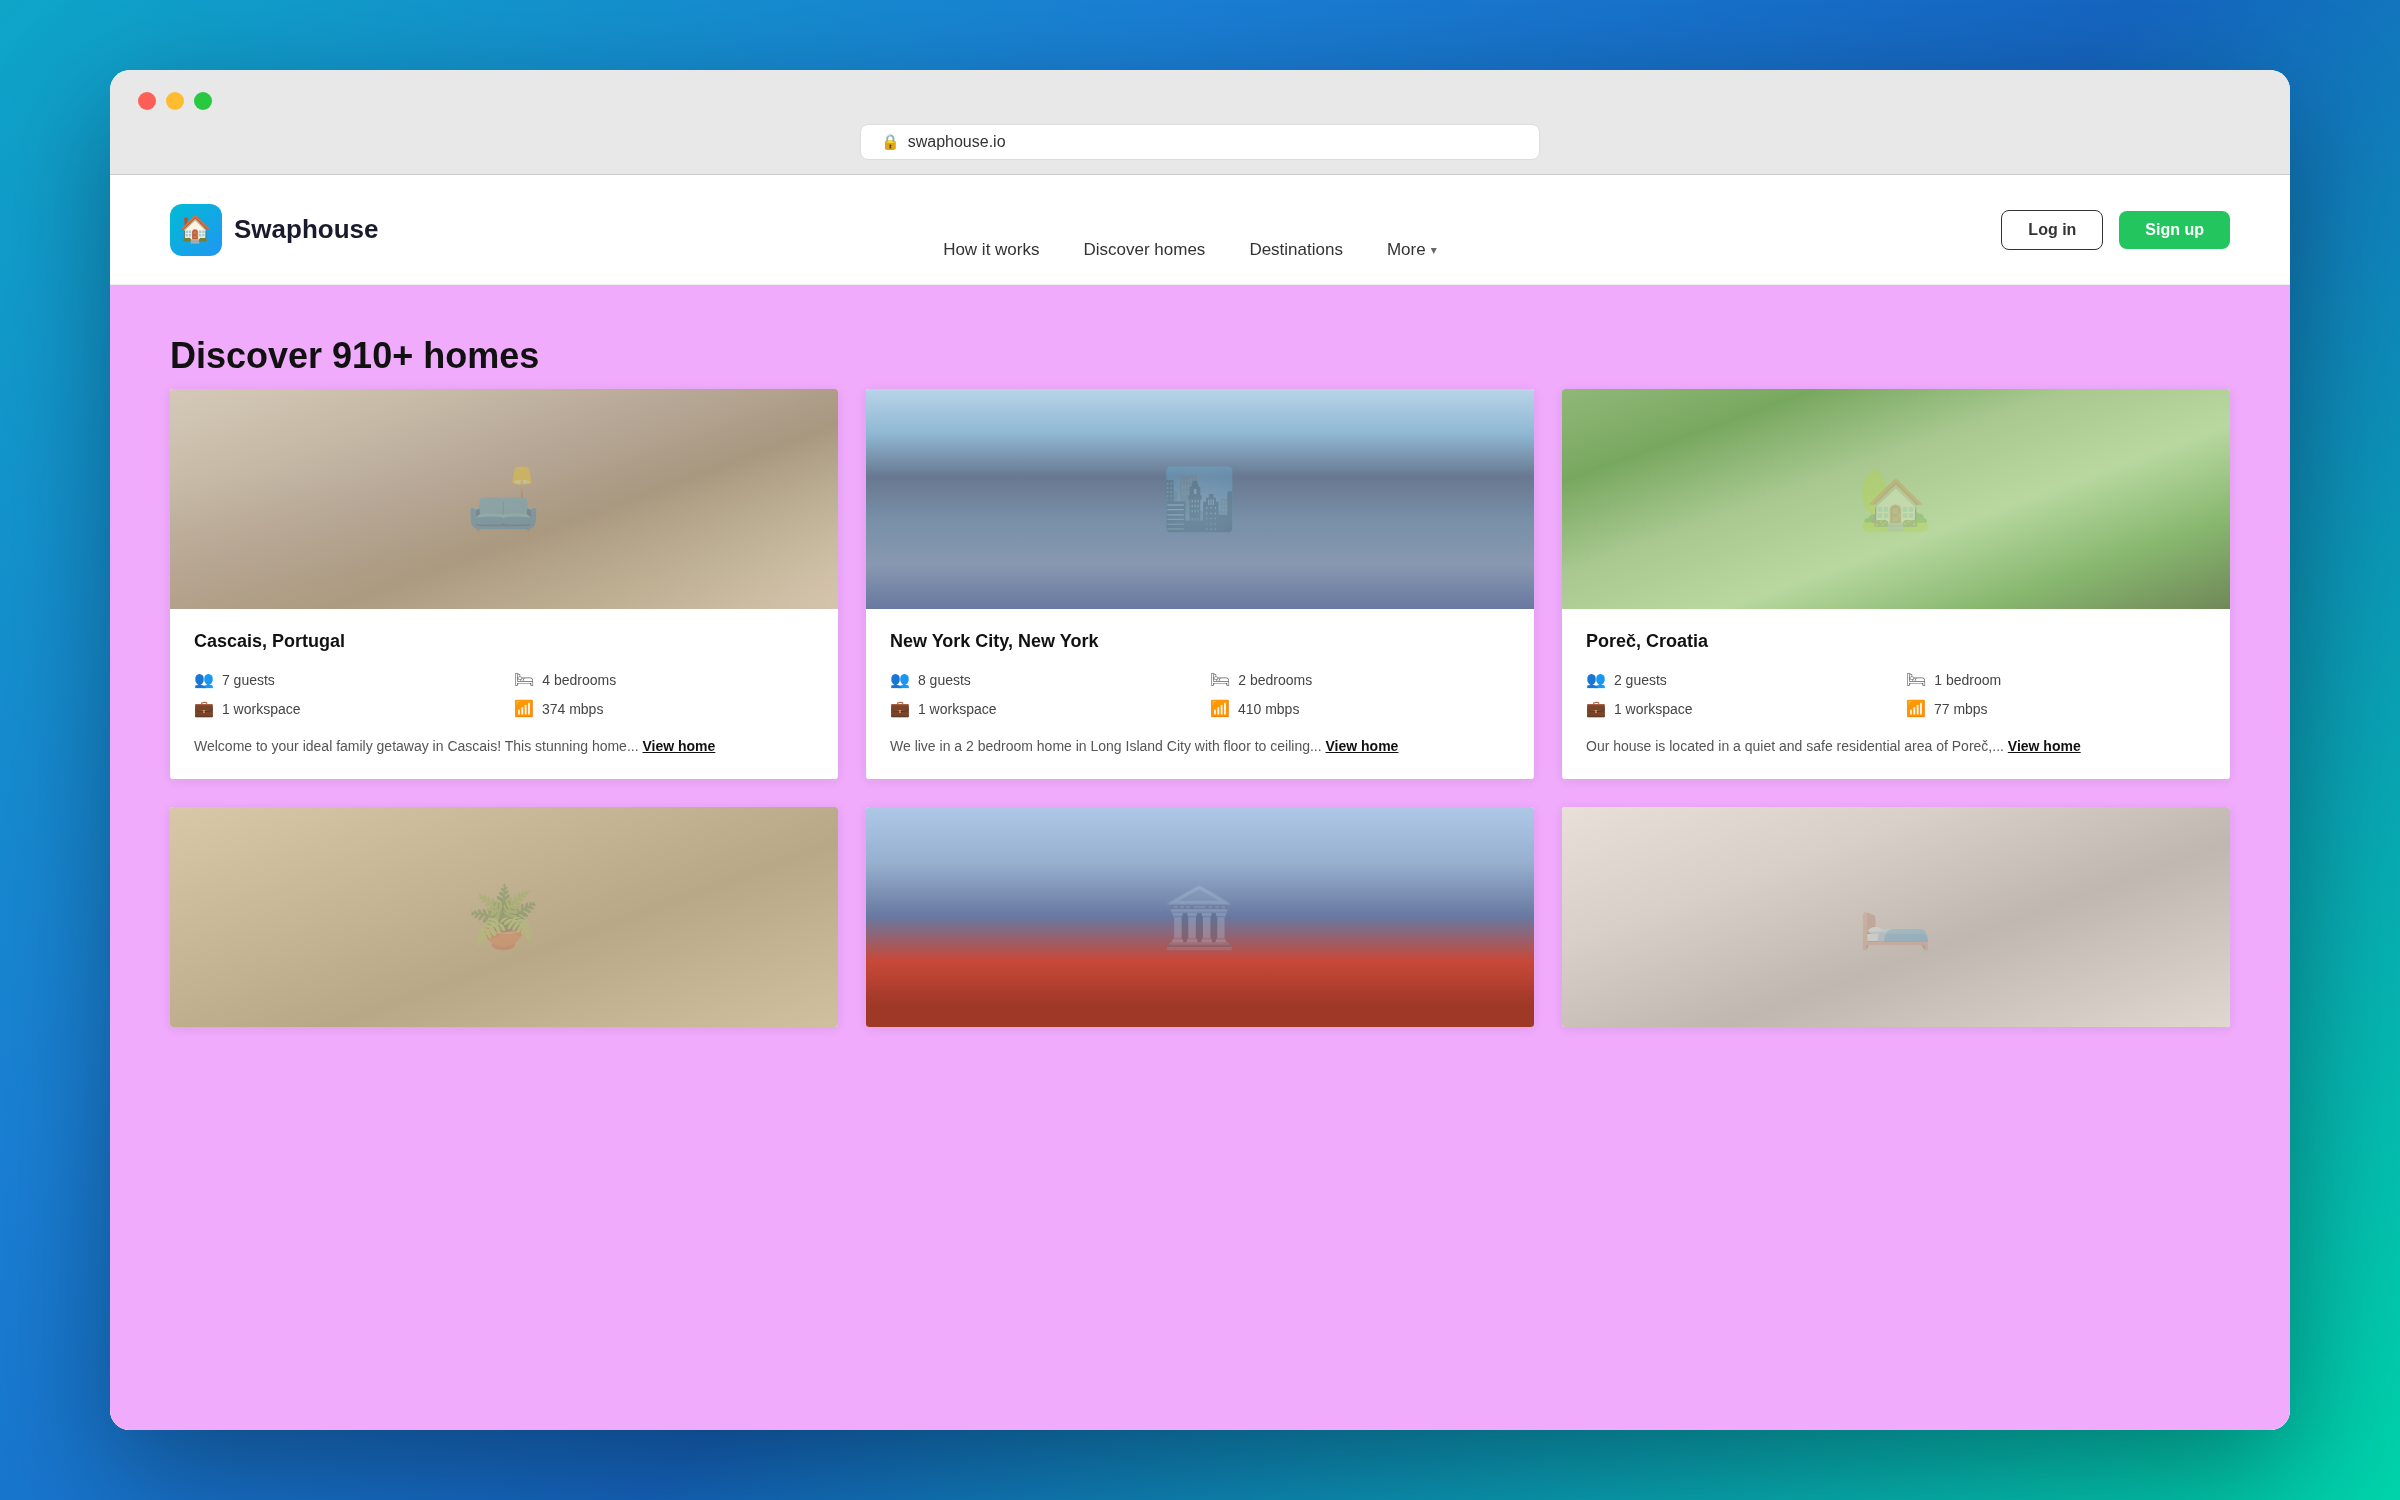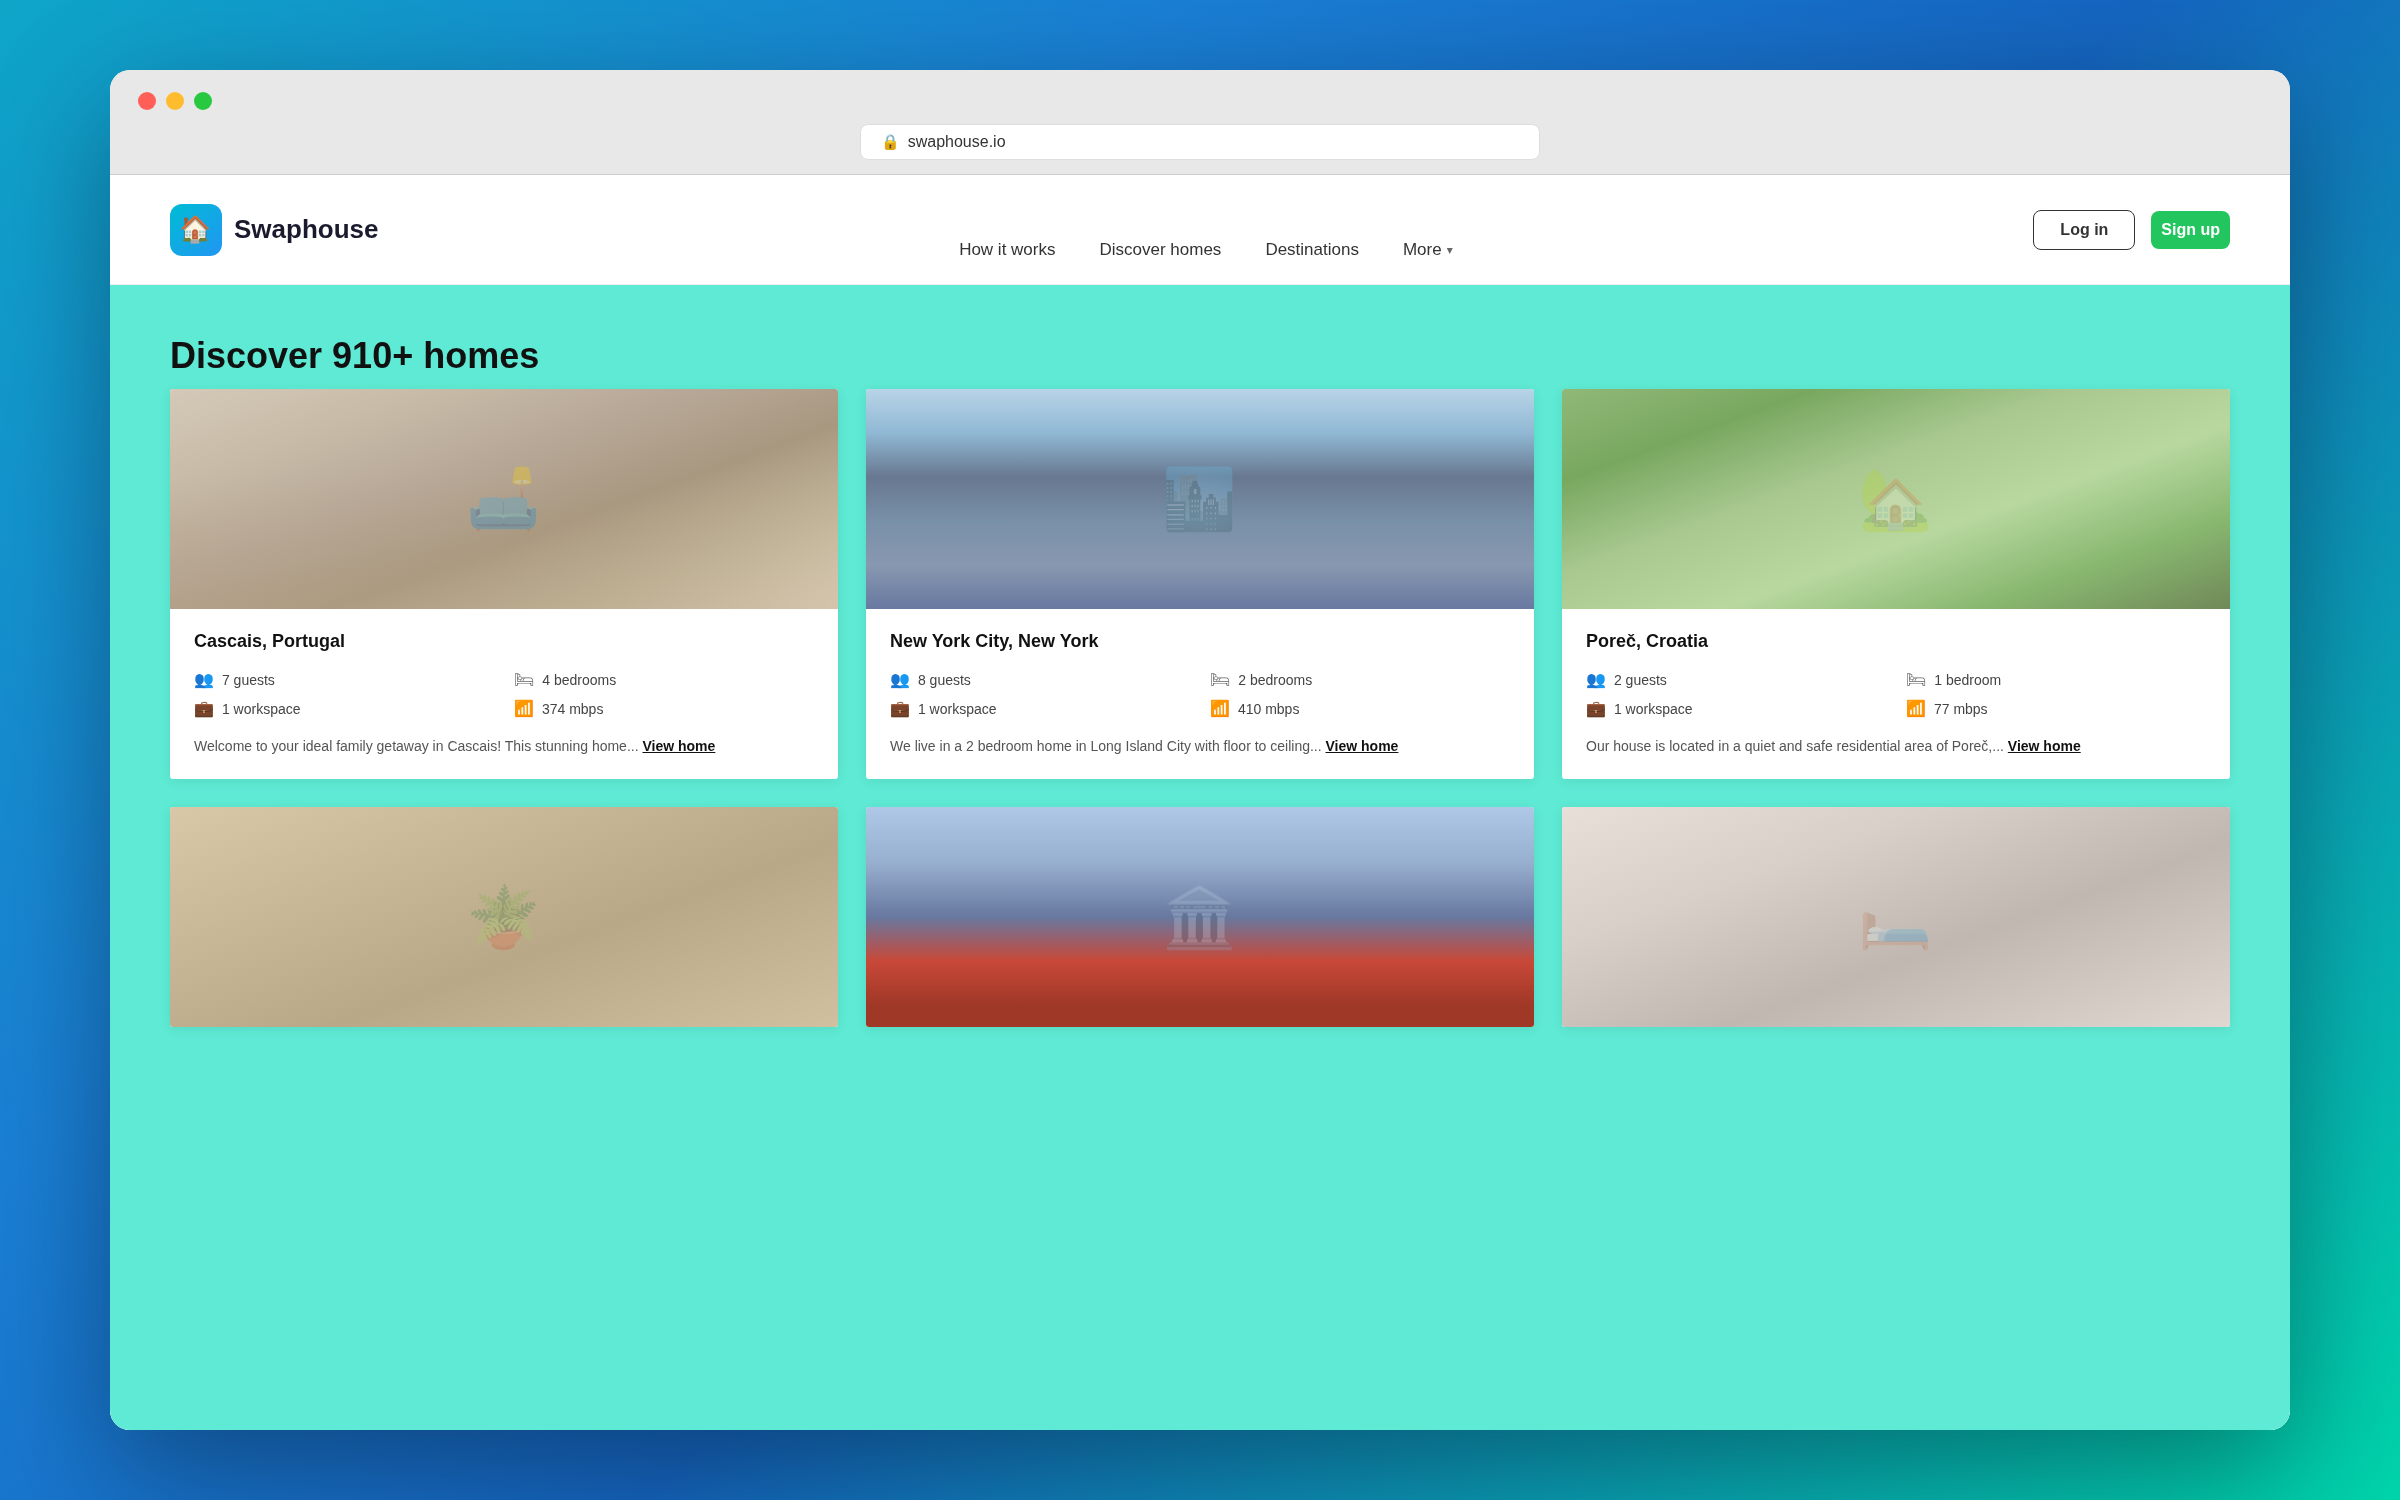--- a/index.html
+++ b/index.html
@@ -154,34 +154,34 @@
       font-size: 16px;
       border: 1.5px solid #333;
       border-radius: 8px;
       background: white;
       color: #333;
       cursor: pointer;
       font-weight: 700;
     }
 
     .btn-signup {
-      padding: 10px 10px;
+      padding: 10px 26px;
       font-size: 16px;
       border: none;
       border-radius: 8px;
       background: #22c55e;
       color: white;
       cursor: pointer;
       font-weight: 600;
     }
 
     
     .main-content {
       flex: 1;
-      background: #5eead4;
+      background: #f0abfc;
       padding: 50px 60px;
       overflow: hidden;
     }
 
     .page-heading {
       font-size: 36px;
       font-weight: 800;
       color: #111;
       margin-bottom: 12px;
     }

